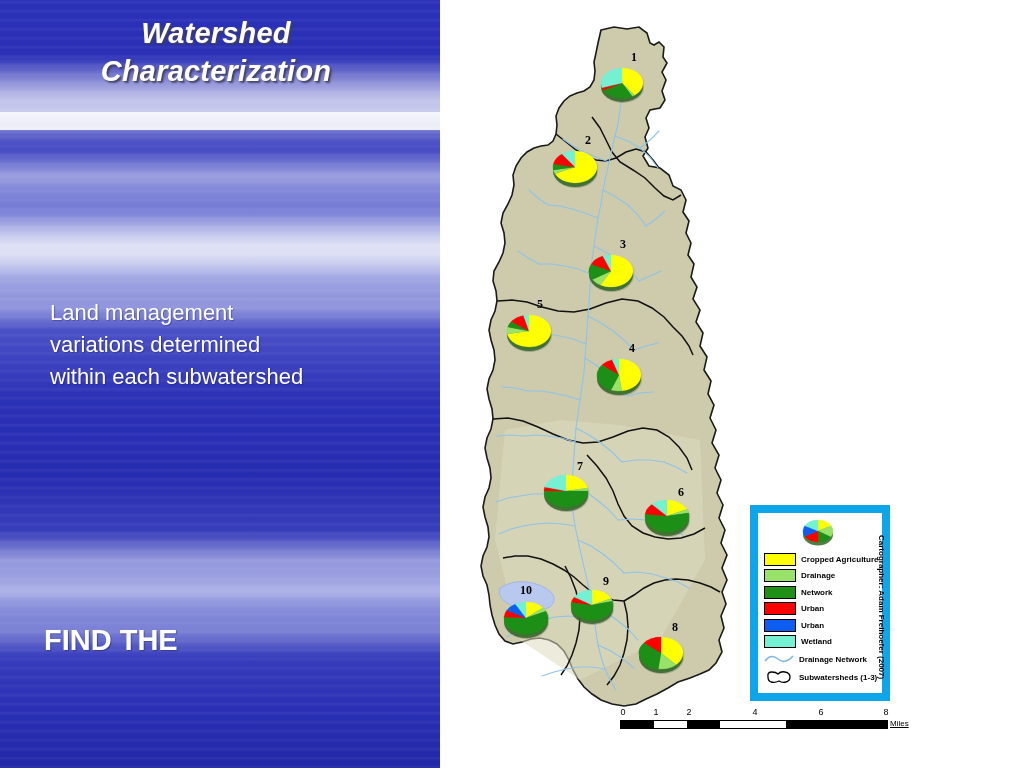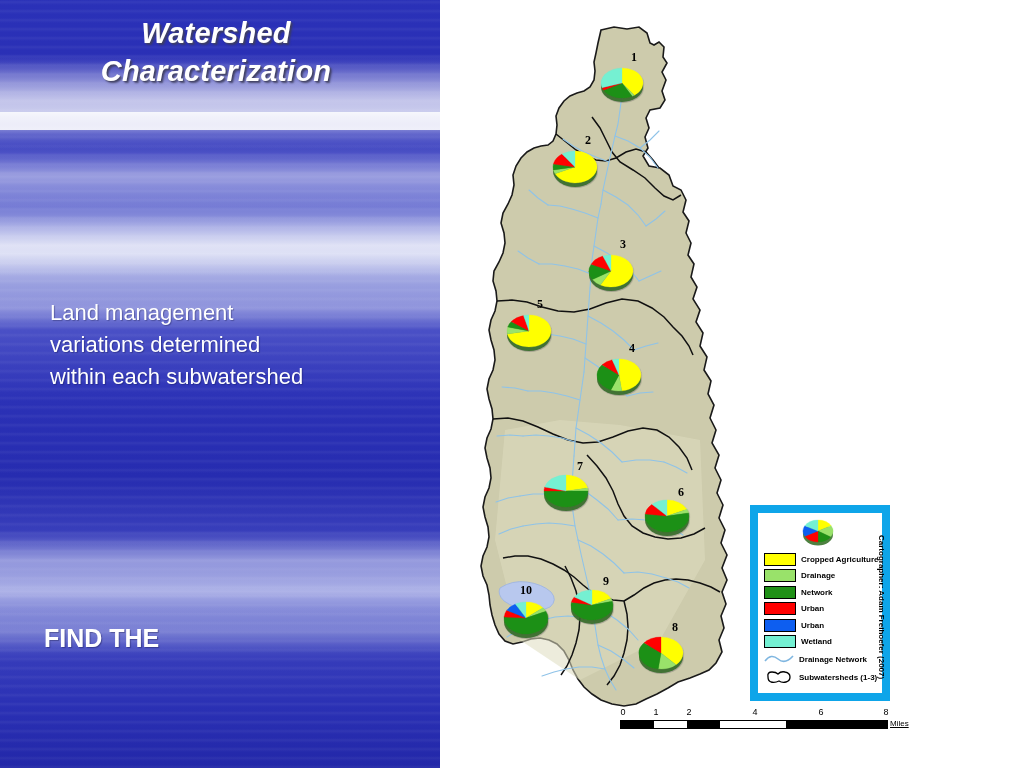--- a/index.html
+++ b/index.html
@@ -50,21 +50,21 @@
     text-shadow:2px 2px 2px rgba(60,60,90,.85), 1px 1px 0 rgba(90,90,120,.6);
     z-index:6;letter-spacing:.2px;}
   #title .l2{display:block;}
 
   #body-text{position:absolute;left:50px;top:297px;width:370px;color:#fff;
     font-size:22px;line-height:1.45;z-index:6;
     text-shadow:1px 1px 1px rgba(20,20,70,.35);}
   #body-text span{display:block;}
 
   #find-sources{position:absolute;left:44px;top:622px;width:380px;color:#fff;
-    font-size:25px;font-weight:bold;line-height:1.28;z-index:6;
+    font-size:29px;font-weight:bold;line-height:1.28;z-index:6;
     text-shadow:1px 1px 1px rgba(20,20,70,.4);}
   #find-sources span{display:block;}
 
   
   #map-area{position:absolute;left:440px;top:0;width:584px;height:768px;background:#fff;}
   #map-svg{position:absolute;left:0;top:0;}
 
   
   #legend-box{position:absolute;left:750px;top:505px;width:140px;height:196px;
     border:8px solid #0ea5e9;background:#fff;box-sizing:border-box;z-index:8;padding-left:32px;}

